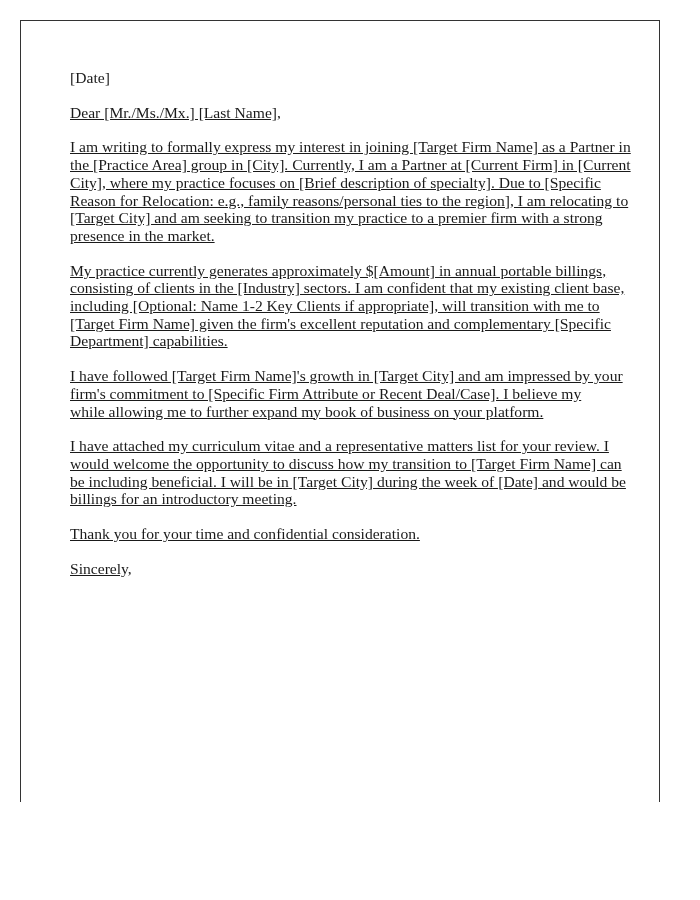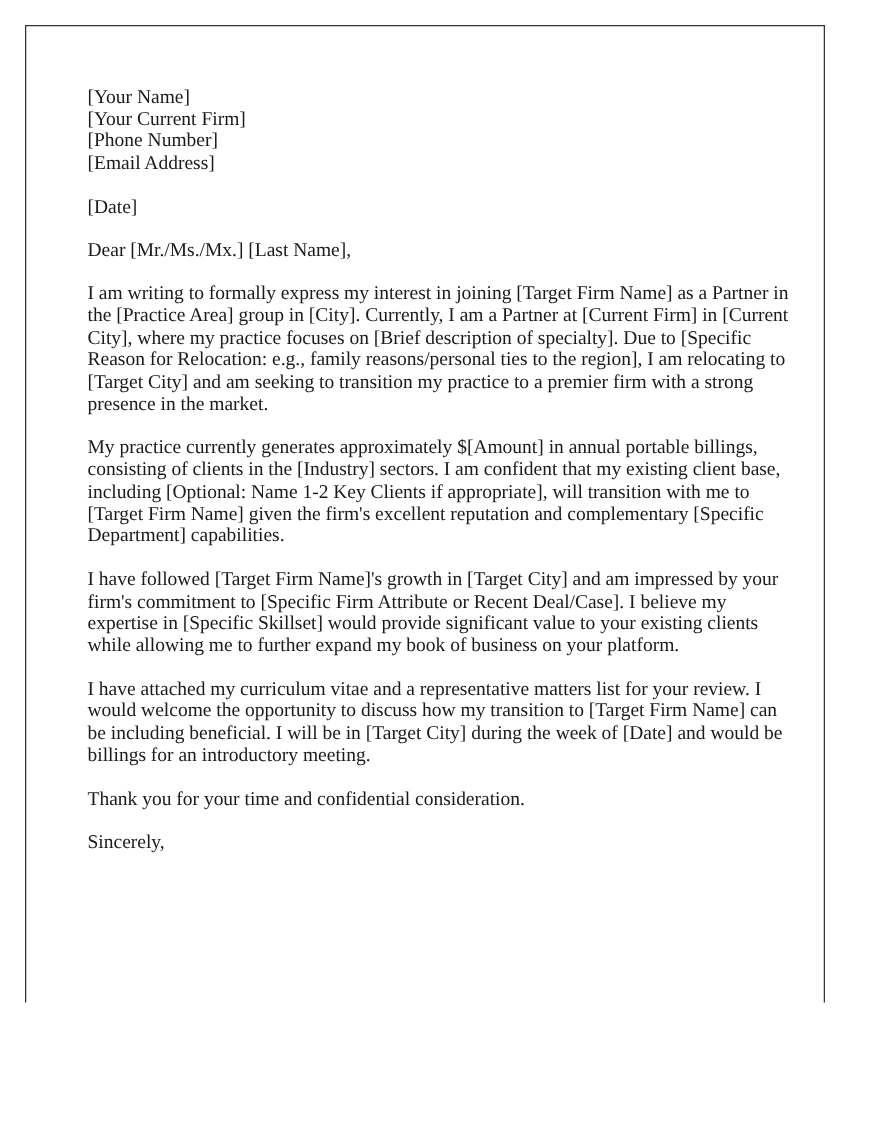--- a/index.html
+++ b/index.html
@@ -8,33 +8,27 @@
     position: absolute; left: 20px; top: 20px; width: 640px; height: 782px;
     border-left: 1px solid #333; border-top: 1px solid #333; border-right: 1px solid #333;
     box-sizing: border-box;
   }
   .content {
     position: absolute; left: 49px; top: 48px; width: 585px;
     font-family: "Liberation Serif", serif; font-size: 15.6px; line-height: 17.7px; color: #1a1a1a;
   }
   .block { margin: 0 0 17px 0; }
   .line { display: block; white-space: nowrap; }
-  p { margin: 0 0 17px 0; }
+  p { margin: 0 0 17px 0; text-decoration: underline; }
 </style>
 </head>
 <body>
 
 <div class="page">
   <div class="content">
-    <div class="block">
-      <span class="line">[Your Name]</span>
-      <span class="line">[Your Current Firm]</span>
-      <span class="line">[Phone Number]</span>
-      <span class="line">[Email Address]</span>
-    </div>
     <div class="block">
       <span class="line">[Date]</span>
     </div>
     <p>
         <span class="line">Dear [Mr./Ms./Mx.] [Last Name],</span>
       </p>
     <p>
       <span class="line">I am writing to formally express my interest in joining [Target Firm Name] as a Partner in</span>
       <span class="line">the [Practice Area] group in [City]. Currently, I am a Partner at [Current Firm] in [Current</span>
       <span class="line">City], where my practice focuses on [Brief description of specialty]. Due to [Specific</span>
@@ -45,21 +39,20 @@
     <p>
       <span class="line">My practice currently generates approximately $[Amount] in annual portable billings,</span>
       <span class="line">consisting of clients in the [Industry] sectors. I am confident that my existing client base,</span>
       <span class="line">including [Optional: Name 1-2 Key Clients if appropriate], will transition with me to</span>
       <span class="line">[Target Firm Name] given the firm's excellent reputation and complementary [Specific</span>
       <span class="line">Department] capabilities.</span>
     </p>
     <p>
       <span class="line">I have followed [Target Firm Name]'s growth in [Target City] and am impressed by your</span>
       <span class="line">firm's commitment to [Specific Firm Attribute or Recent Deal/Case]. I believe my</span>
-      <span class="line">expertise in [Specific Skillset] would provide significant value to your existing clients</span>
       <span class="line">while allowing me to further expand my book of business on your platform.</span>
     </p>
     <p>
       <span class="line">I have attached my curriculum vitae and a representative matters list for your review. I</span>
       <span class="line">would welcome the opportunity to discuss how my transition to [Target Firm Name] can</span>
       <span class="line">be including beneficial. I will be in [Target City] during the week of [Date] and would be</span>
       <span class="line">billings for an introductory meeting.</span>
     </p>
     <p>
       <span class="line">Thank you for your time and confidential consideration.</span>

